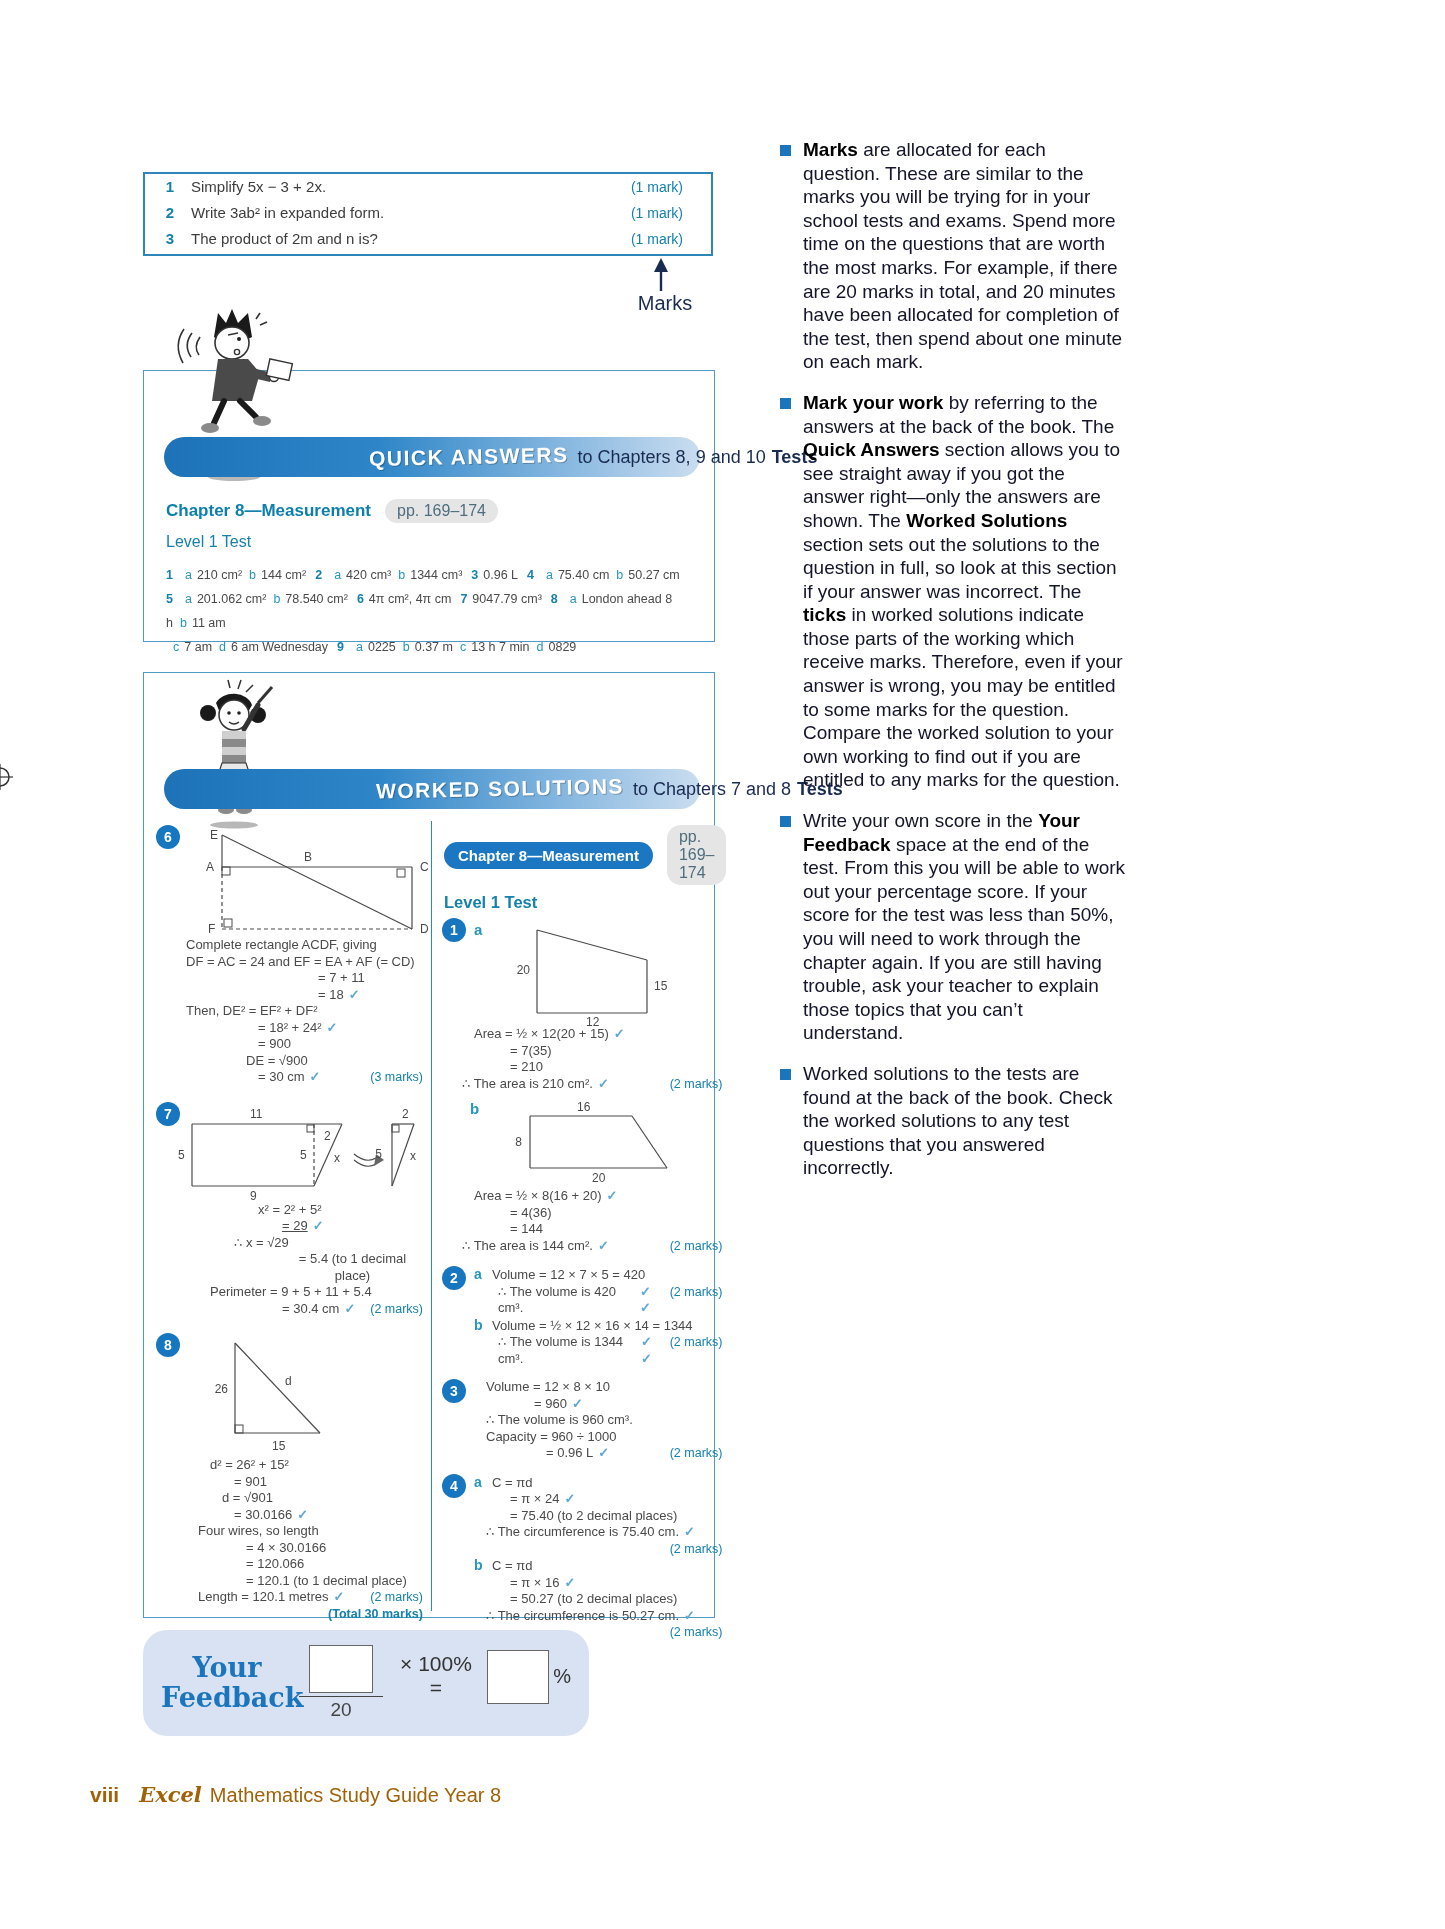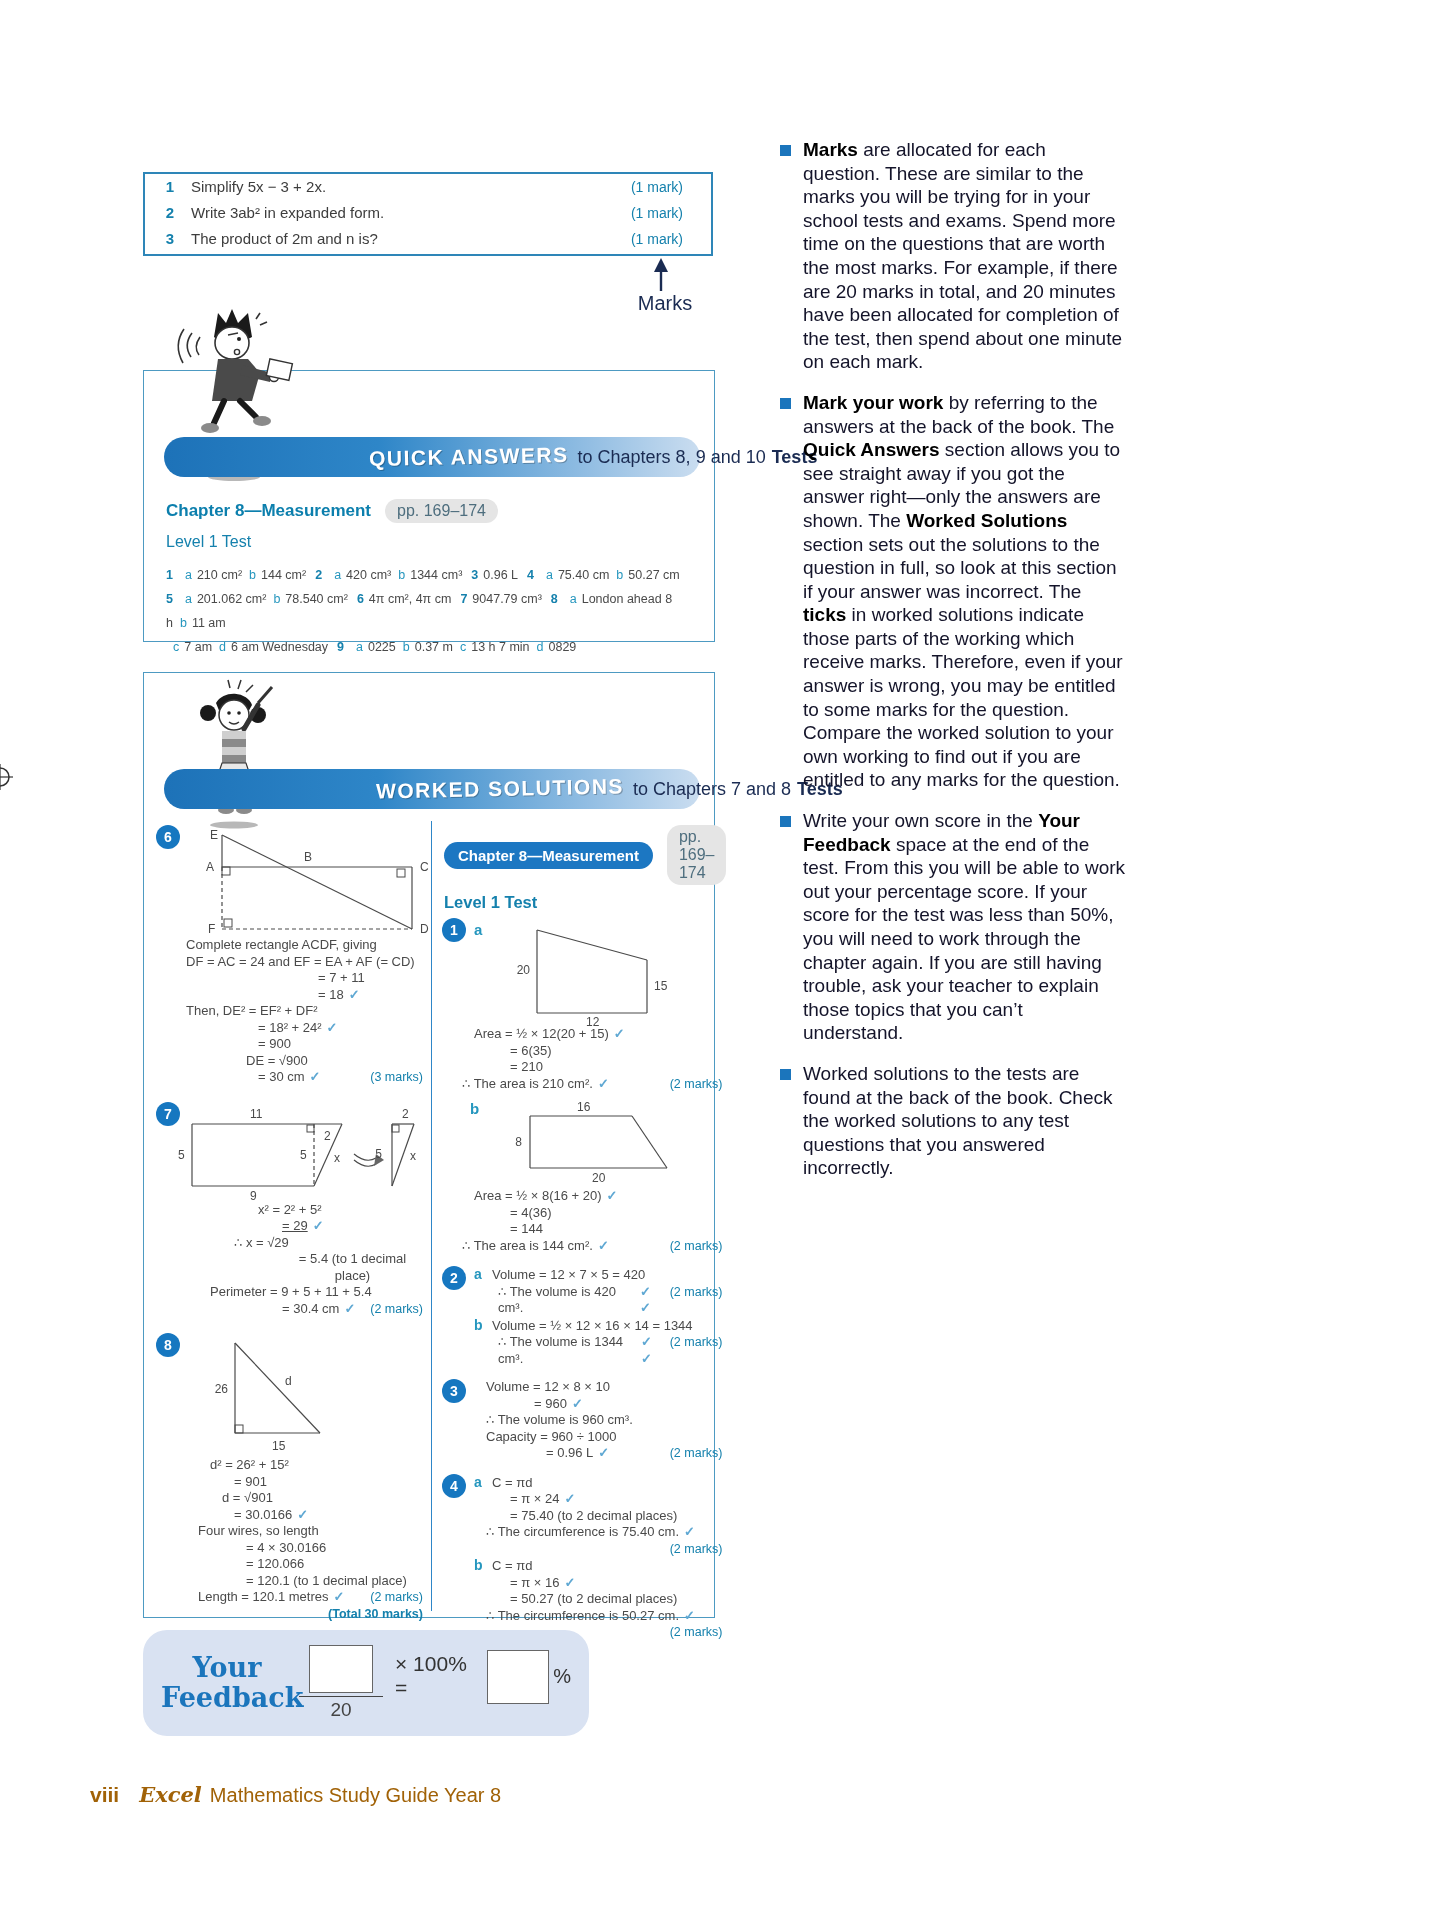--- a/index.html
+++ b/index.html
@@ -66,21 +66,21 @@
   .ws-level{font-weight:bold;font-size:16.5px;color:#1581AD;margin:2px 0 6px 2px;}
   
   .feedback{position:absolute;left:143px;top:1630px;width:446px;height:106px;background:#D9E2F2;
             border-radius:24px;display:flex;align-items:center;padding:0 18px;box-sizing:border-box;}
   .fb-title{font-family:"DejaVu Serif",serif;font-weight:bold;color:#1B75BC;font-size:27px;
             line-height:30px;text-align:center;width:132px;flex:none;}
   .fb-frac{display:flex;flex-direction:column;align-items:center;margin-left:6px;}
   .fb-numbox{width:62px;height:46px;background:#fff;border:1.5px solid #666;}
   .fb-bar{width:84px;border-top:1.6px solid #444;margin-top:3px;}
   .fb-den{font-size:19px;color:#444;margin-top:2px;}
-  .fb-op{font-size:21px;color:#333;margin:0 10px 14px 12px;}
+  .fb-op{font-size:21px;color:#333;margin:0 10px 14px 12px;text-align:center;}
   .fb-resbox{width:66px;height:52px;background:#fff;border:1.5px solid #666;margin-bottom:12px;}
   .fb-pct{font-size:20px;color:#333;margin:0 0 14px 4px;}
   
   .footer{position:absolute;left:90px;top:1782px;display:flex;align-items:baseline;color:#a16207;}
   .f-num{font-weight:bold;font-size:21px;}
   .f-brand{font-family:"DejaVu Serif",serif;font-style:italic;font-weight:bold;font-size:21px;margin-left:20px;}
   .f-title{font-size:20px;margin-left:8px;}
   
   .sidebar{position:absolute;left:780px;top:138px;width:348px;}
   .bullet{display:flex;margin-bottom:17px;}
@@ -366,21 +366,21 @@
             <text x="48" y="56" text-anchor="end">20</text>
             <text x="172" y="72">15</text>
             <text x="104" y="108">12</text>
           </svg>
           <div class="lines">
               <div class="sline">
                 <span class="lt" style="padding-left: 12px;">Area = ½ × 12(20 + 15)</span>
                 <span class="tick">✓</span>
               </div>
               <div class="sline">
-                <span class="lt" style="padding-left: 48px;">= 6(35)</span>
+                <span class="lt" style="padding-left: 48px;">= 7(35)</span>
               </div>
               <div class="sline">
                 <span class="lt" style="padding-left: 48px;">= 210</span>
               </div>
               <div class="sline">
                 <span class="lt" style="padding-left: 0px;">∴ The area is 210 cm².</span>
                 <span class="tick">✓</span>
                 <span class="mnote">(2 marks)</span>
               </div>
             </div>

